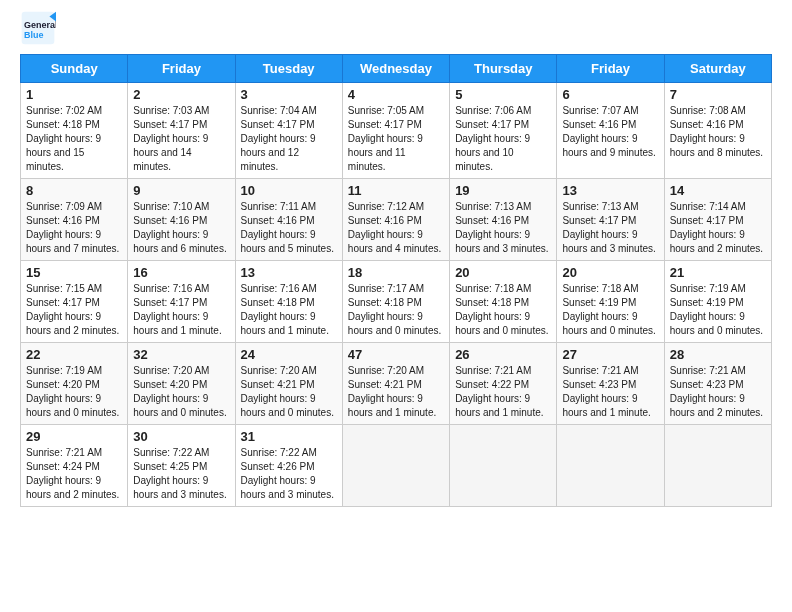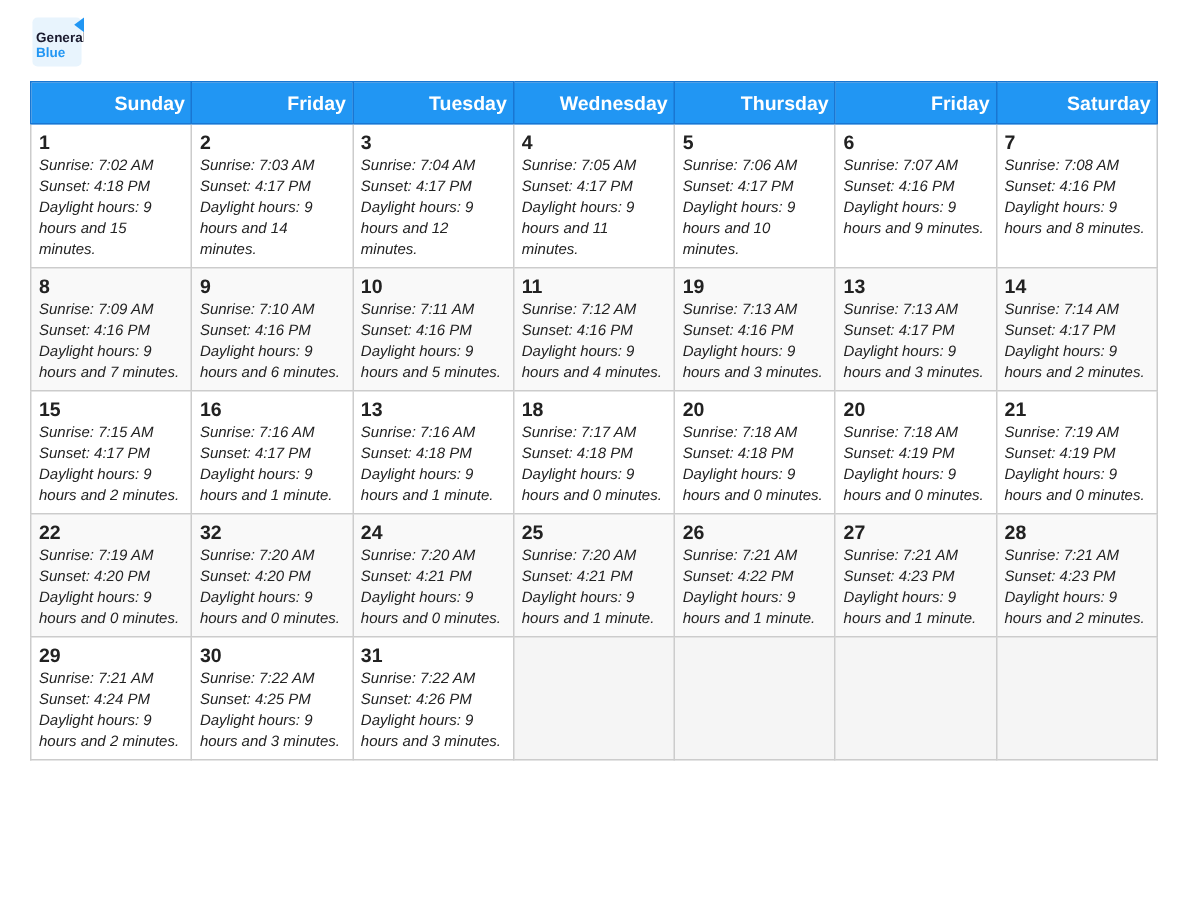--- a/index.html
+++ b/index.html
@@ -48,21 +48,21 @@
       border-collapse: collapse;
       border: 1px solid #ccc;
     }
     .calendar th {
       background: #2196F3;
       color: #fff;
       font-size: 13px;
       font-weight: bold;
       padding: 6px 4px;
       border: 1px solid #1976D2;
-      text-align: right;
+      text-align: center;
       width: calc(100% / 7);
     }
     .calendar td {
       border: 1px solid #ccc;
       vertical-align: top;
       padding: 4px 5px;
       width: calc(100% / 7);
       min-height: 80px;
       background: #fff;
       font-size: 10.5px;
@@ -77,21 +77,20 @@
     .day-num {
       font-size: 13px;
       font-weight: bold;
       display: block;
       margin-bottom: 2px;
     }
     .day-info {
       font-size: 10px;
       color: #222;
       line-height: 1.4;
-      font-style: italic;
     }
   </style>
 </head>
 <body>
 
 <div class="page">
   <div class="header">
     <div class="logo">
       <svg class="logo-icon" viewBox="0 0 44 44">
         <rect x="2" y="2" width="40" height="40" rx="4" fill="#e8f4fd"></rect>
@@ -316,21 +315,21 @@
       </td>
           <td>
         <span class="day-num">24</span>
         <span class="day-info">
           Sunrise: 7:20 AM<br>
           Sunset: 4:21 PM<br>
           Daylight hours: 9 hours and 0 minutes.
         </span>
       </td>
           <td>
-        <span class="day-num">25</span>
+        <span class="day-num">47</span>
         <span class="day-info">
           Sunrise: 7:20 AM<br>
           Sunset: 4:21 PM<br>
           Daylight hours: 9 hours and 1 minute.
         </span>
       </td>
           <td>
         <span class="day-num">26</span>
         <span class="day-info">
           Sunrise: 7:21 AM<br>

